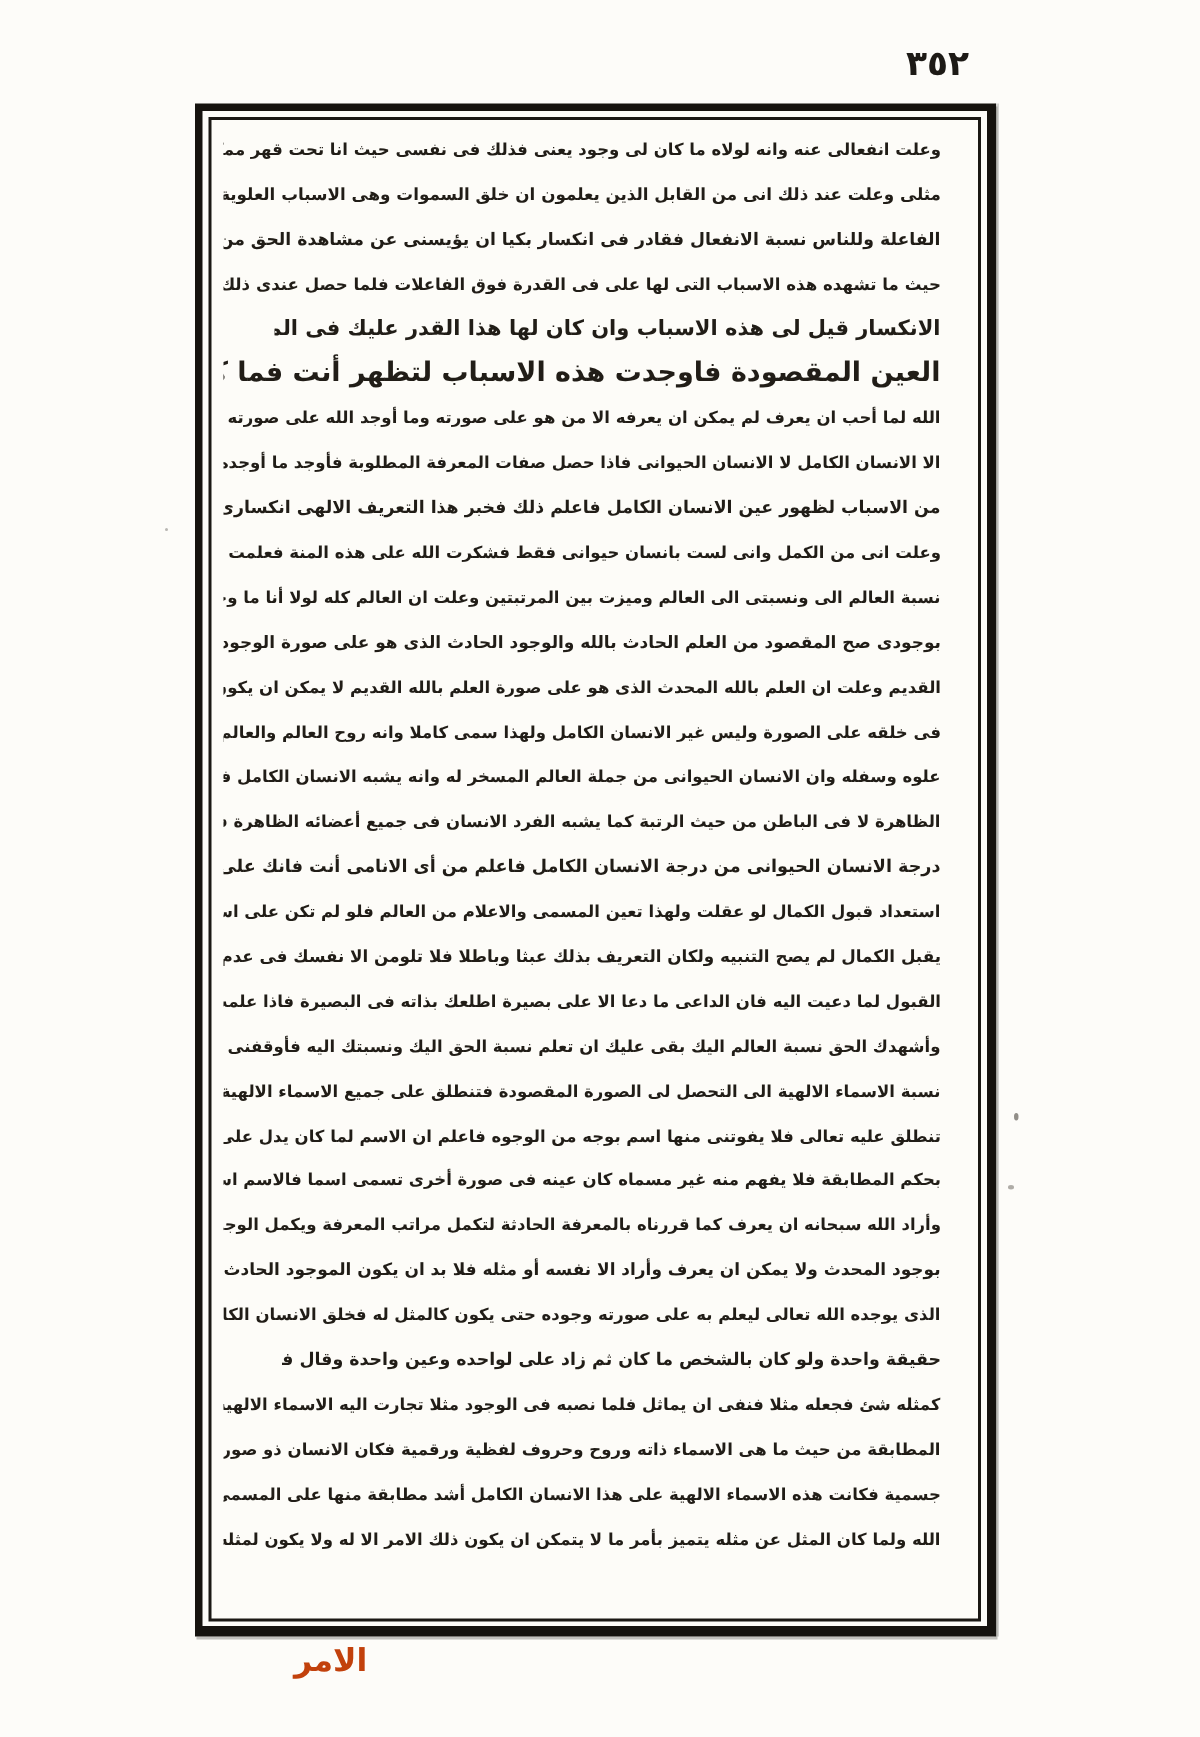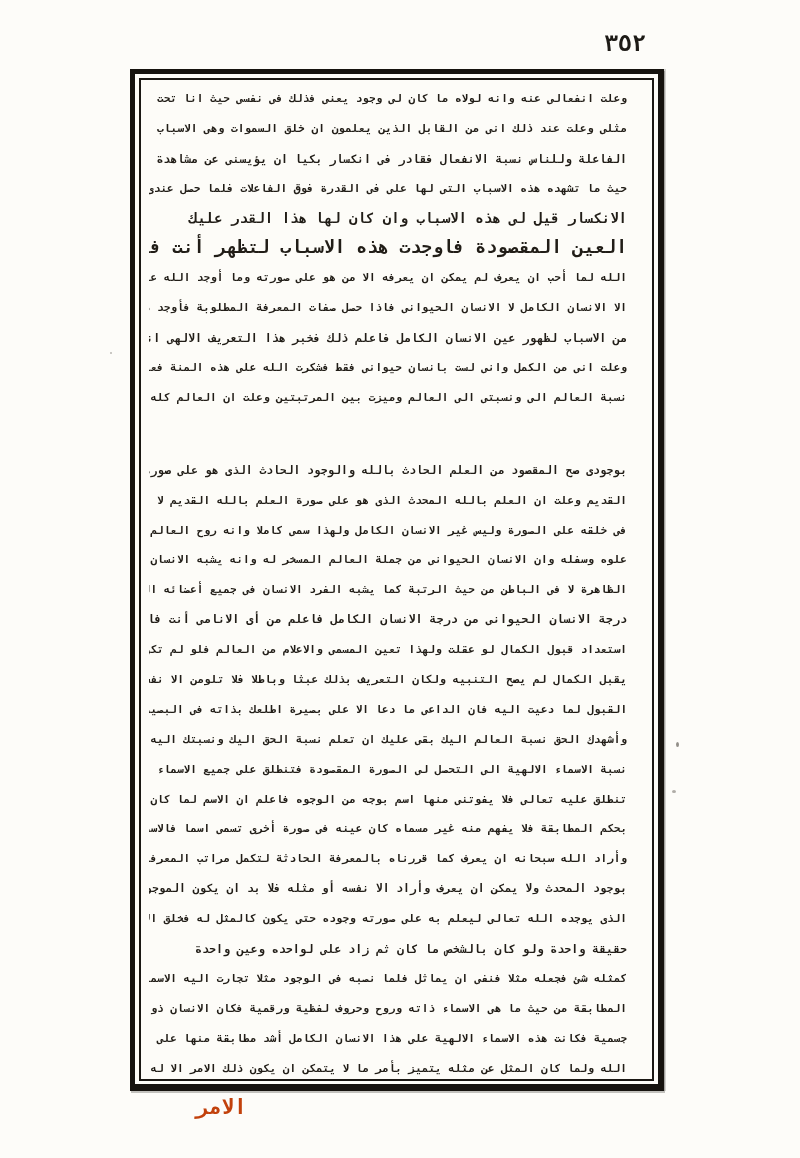--- a/index.html
+++ b/index.html
@@ -6,21 +6,20 @@
   html,body {
     width:800px; height:1158px;
     background:#ffffff;
     font-family:"DejaVu Sans", sans-serif;
     overflow:hidden;
   }
   .scan {
     position:relative;
     width:800px; height:1158px;
     background:#fdfcf9;
-    font-family:Liberation Mono, monospace;
   }
   
   .folio {
     position:absolute;
     top:30px; left:595px;
     width:60px;
     font-size:23px;
     font-weight:bold;
     color:#1d1a16;
     letter-spacing:2px;
@@ -96,21 +95,21 @@
           <div class="line" style="font-size: 11.1641px;">مثلى وعلت عند ذلك انى من القابل الذين يعلمون ان خلق السموات وهى الاسباب العلوية</div>
           <div class="line" style="font-size: 11.513px;">الفاعلة وللناس نسبة الانفعال فقادر فى انكسار بكيا ان يؤيسنى عن مشاهدة الحق من</div>
           <div class="line" style="font-size: 11.0841px;">حيث ما تشهده هذه الاسباب التى لها على فى القدرة فوق الفاعلات فلما حصل عندى ذلك</div>
           <div class="line" style="font-size: 14px; margin-left: 34px;">الانكسار قيل لى هذه الاسباب وان كان لها هذا القدر عليك فى المرتبة فيما ظهر فاعلم انك</div>
           <div class="line" style="font-size: 18px;">العين المقصودة فاوجدت هذه الاسباب لتظهر أنت فما كانت مطلوبة لانفسها فان</div>
           <div class="line" style="font-size: 11px;">الله لما أحب ان يعرف لم يمكن ان يعرفه الا من هو على صورته وما أوجد الله على صورته أحدا</div>
           <div class="line" style="font-size: 11px;">الا الانسان الكامل لا الانسان الحيوانى فاذا حصل صفات المعرفة المطلوبة فأوجد ما أوجده</div>
           <div class="line" style="font-size: 11.5819px;">من الاسباب لظهور عين الانسان الكامل فاعلم ذلك فخبر هذا التعريف الالهى انكسارى</div>
           <div class="line" style="font-size: 11px;">وعلت انى من الكمل وانى لست بانسان حيوانى فقط فشكرت الله على هذه المنة فعلمت حينئذ</div>
           <div class="line" style="font-size: 11px;">نسبة العالم الى ونسبتى الى العالم وميزت بين المرتبتين وعلت ان العالم كله لولا أنا ما وجد وعلت أن</div>
-          <div class="line" style="font-size: 11.3277px; margin-top: 43px;">بوجودى صح المقصود من العلم الحادث بالله والوجود الحادث الذى هو على صورة الوجود</div>
+          <div class="line" style="font-size: 11.3277px;">بوجودى صح المقصود من العلم الحادث بالله والوجود الحادث الذى هو على صورة الوجود</div>
           <div class="line" style="font-size: 11px;">القديم وعلت ان العلم بالله المحدث الذى هو على صورة العلم بالله القديم لا يمكن ان يكون الا لمن هو</div>
           <div class="line" style="font-size: 11px;">فى خلقه على الصورة وليس غير الانسان الكامل ولهذا سمى كاملا وانه روح العالم والعالم مسخر له</div>
           <div class="line" style="font-size: 11px;">علوه وسفله وان الانسان الحيوانى من جملة العالم المسخر له وانه يشبه الانسان الكامل فى الصورة</div>
           <div class="line" style="font-size: 11px;">الظاهرة لا فى الباطن من حيث الرتبة كما يشبه الفرد الانسان فى جميع أعضائه الظاهرة فتأمل</div>
           <div class="line" style="font-size: 11.7399px;">درجة الانسان الحيوانى من درجة الانسان الكامل فاعلم من أى الانامى أنت فانك على</div>
           <div class="line" style="font-size: 11px;">استعداد قبول الكمال لو عقلت ولهذا تعين المسمى والاعلام من العالم فلو لم تكن على استعداد</div>
           <div class="line" style="font-size: 11.1641px;">يقبل الكمال لم يصح التنبيه ولكان التعريف بذلك عبثا وباطلا فلا تلومن الا نفسك فى عدم</div>
           <div class="line" style="font-size: 11px;">القبول لما دعيت اليه فان الداعى ما دعا الا على بصيرة اطلعك بذاته فى البصيرة فاذا علمت هذا</div>
           <div class="line" style="font-size: 11px;">وأشهدك الحق نسبة العالم اليك بقى عليك ان تعلم نسبة الحق اليك ونسبتك اليه فأوقفنى الحق على</div>
           <div class="line" style="font-size: 11px;">نسبة الاسماء الالهية الى التحصل لى الصورة المقصودة فتنطلق على جميع الاسماء الالهية التى</div>

